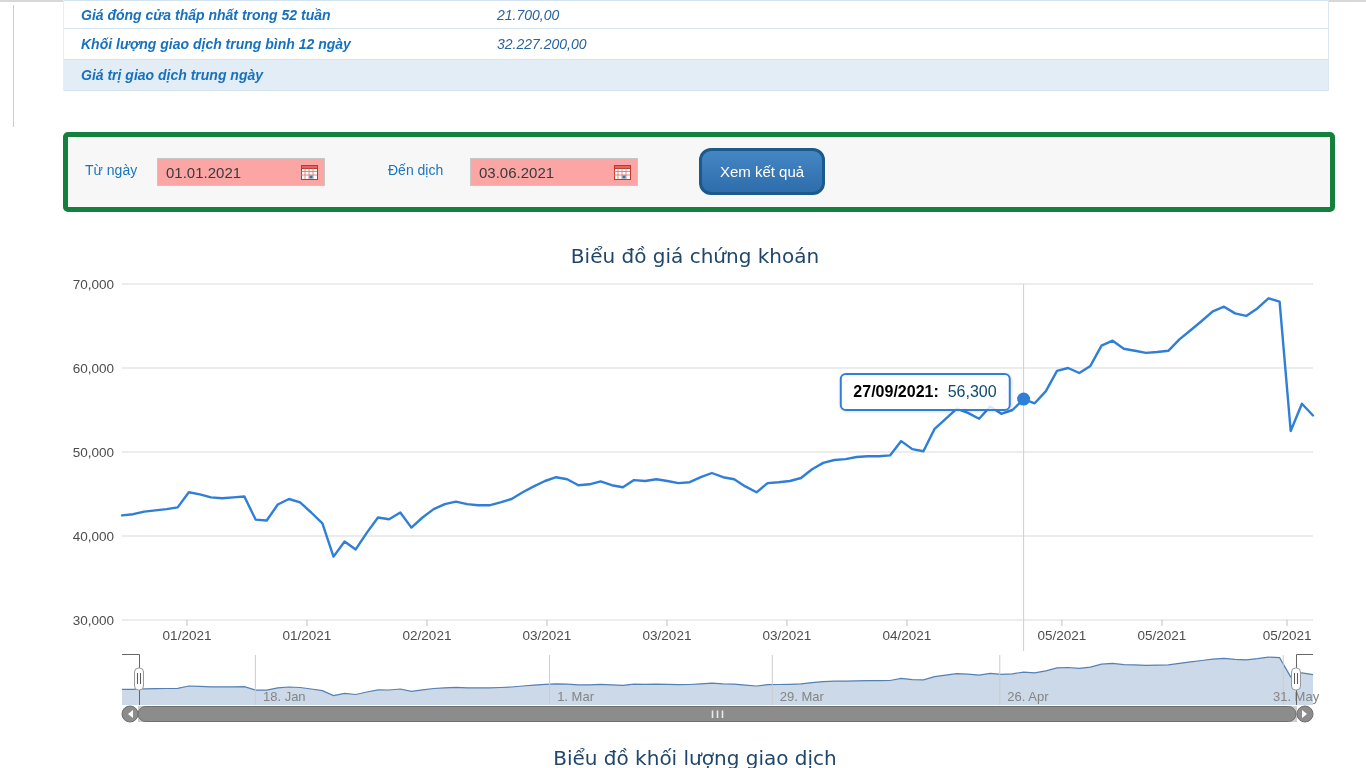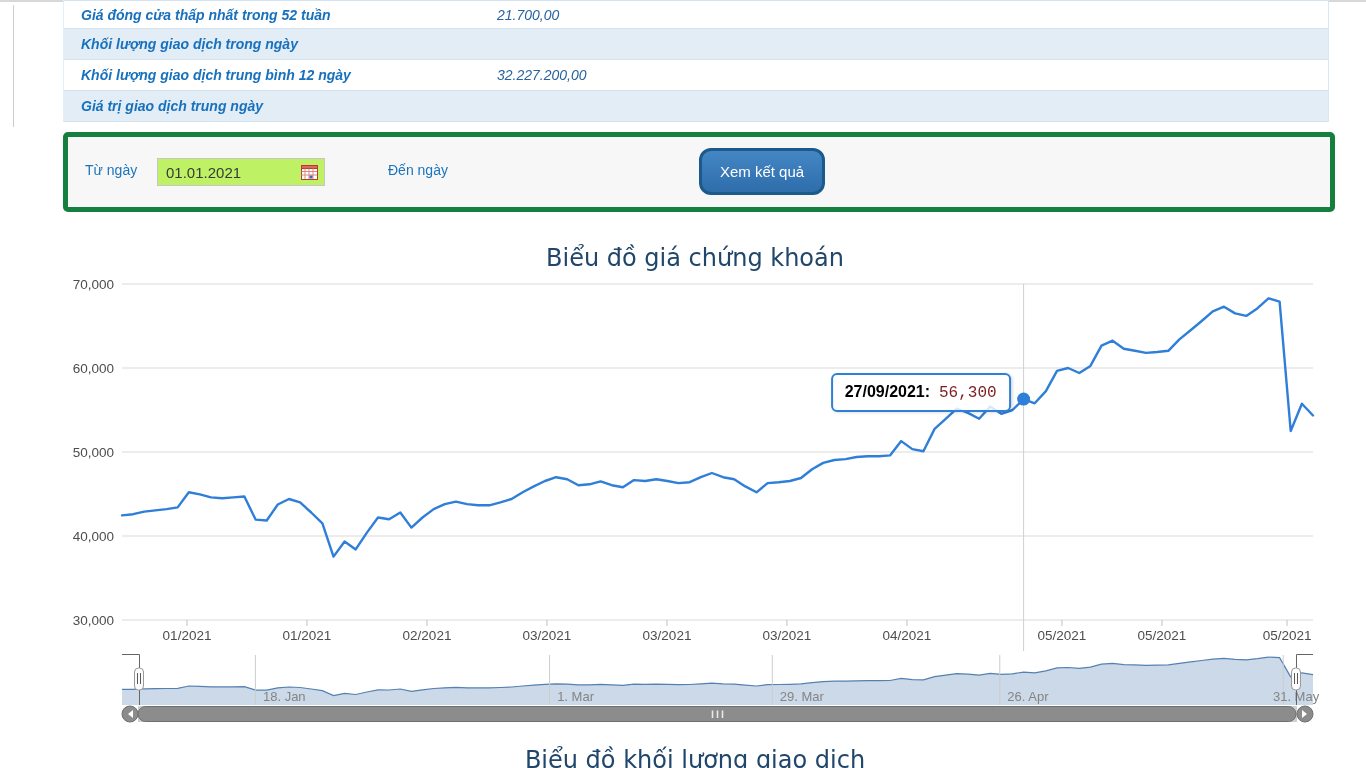--- a/index.html
+++ b/index.html
@@ -17,61 +17,57 @@
   .stats-row.first{height:27px;border-top:1px solid #d2e3ef;}
   .stats-label{flex:0 0 416px;padding-left:17px;font-size:14px;font-weight:bold;color:#1871bd;}
   .stats-value{font-size:14px;color:#28639f;}
 
   
   .filter-box{position:absolute;left:63px;top:132px;width:1262px;height:70px;
     background:#f7f7f7;border:5px solid #15803d;border-radius:5px;}
   .filter-label{position:absolute;top:25px;font-size:14px;color:#1b75bb;}
   .flabel-from{left:17px;}
   .flabel-to{left:320px;}
-  .input-box{position:absolute;top:21px;height:26px;width:166px;background:#bef264;
+  .input-box{position:absolute;top:21px;height:26px;width:166px;background:#fca5a5;
     border:1px solid #c6c6c6;display:flex;align-items:center;}
   .input-from{left:89px;}
   .input-to{left:402px;}
   .input-box input{border:none;outline:none;flex:1;font-family:inherit;font-size:15px;color:#3a3a3a;padding:0 0 0 8px;background:transparent;width:120px;}
   .cal-icon{flex:0 0 17px;margin-right:6px;}
   .submit-btn{position:absolute;left:631px;top:11px;width:120px;height:41px;
     background:linear-gradient(180deg,#4486c4,#2f6dab);
     border:3px solid #1d5a8c;border-radius:12px;color:#fff;font-size:15px;
     display:flex;align-items:center;justify-content:center;cursor:pointer;}
 
   
   .chart-title{position:absolute;left:63px;width:1264px;text-align:center;
-    font-size:24px;color:#20466b;font-family:"DejaVu Sans","Liberation Sans",sans-serif;}
+    font-size:20px;color:#20466b;font-family:"DejaVu Sans","Liberation Sans",sans-serif;}
   .price-title{top:244px;}
   .volume-title{top:746px;}
 
   
   #chart-svg{position:absolute;left:0;top:0;width:1366px;height:768px;}
 
   
   .tooltip{position:absolute;background:rgba(255,255,255,0.82);
     border:2px solid #2f7ed8;border-radius:6px;padding:8px 12px;
     font-size:16px;color:#222;white-space:nowrap;box-shadow:1px 1px 3px rgba(0,0,0,0.12);}
   .tooltip .tt-date{font-weight:bold;color:#000;}
-  .tooltip .tt-val{color:#7f1d1d;font-family:Liberation Mono, monospace;}
+  .tooltip .tt-val{color:#0c4a6e;}
 </style>
 </head>
 <body>
 
 <div class="top-strip"></div>
 <div class="left-notch"></div>
 
 <div class="stats-table">
   <div class="stats-row first">
     <span class="stats-label">Giá đóng cửa thấp nhất trong 52 tuần</span>
     <span class="stats-value">21.700,00</span>
-  </div>
-  <div class="stats-row alt">
-    <span class="stats-label">Khối lượng giao dịch trong ngày</span>
-    <span class="stats-value"></span>
   </div>
   <div class="stats-row">
     <span class="stats-label">Khối lượng giao dịch trung bình 12 ngày</span>
     <span class="stats-value">32.227.200,00</span>
   </div>
   <div class="stats-row alt">
     <span class="stats-label">Giá trị giao dịch trung ngày</span>
     <span class="stats-value"></span>
   </div>
 </div>
@@ -80,21 +76,30 @@
   <span class="filter-label flabel-from">Từ ngày</span>
   <div class="input-box input-from">
     <input value="01.01.2021" style="">
     <svg class="cal-icon" width="17" height="16" viewBox="0 0 17 16">
       <rect x="0.5" y="1.5" width="16" height="14" fill="#fff" stroke="#c0392b"></rect>
       <rect x="0.5" y="1.5" width="16" height="3" fill="#e06666" stroke="#c0392b"></rect>
       <path d="M4 4.5V15 M8 4.5V15 M12 4.5V15 M0.5 7.5H16 M0.5 11H16" stroke="#d98880" stroke-width="1" fill="none"></path>
       <rect x="8.5" y="11.5" width="3" height="3" fill="#3d6fb4"></rect>
     </svg>
   </div>
-  <span class="filter-label flabel-to">Đến ngày</span>
+  <span class="filter-label flabel-to">Đến dịch</span>
+  <div class="input-box input-to">
+    <input value="03.06.2021" style="">
+    <svg class="cal-icon" width="17" height="16" viewBox="0 0 17 16">
+      <rect x="0.5" y="1.5" width="16" height="14" fill="#fff" stroke="#c0392b"></rect>
+      <rect x="0.5" y="1.5" width="16" height="3" fill="#e06666" stroke="#c0392b"></rect>
+      <path d="M4 4.5V15 M8 4.5V15 M12 4.5V15 M0.5 7.5H16 M0.5 11H16" stroke="#d98880" stroke-width="1" fill="none"></path>
+      <rect x="8.5" y="11.5" width="3" height="3" fill="#3d6fb4"></rect>
+    </svg>
+  </div>
   <div class="submit-btn">Xem kết quả</div>
 </div>
 
 <div class="chart-title price-title">Biểu đồ giá chứng khoán</div>
 <div class="chart-title volume-title">Biểu đồ khối lượng giao dịch</div>
 
 <svg id="chart-svg">
     <line x1="122" y1="620" x2="1313" y2="620" stroke="#d9d9d9" stroke-width="1"></line>
     <text x="114" y="624.5" text-anchor="end" font-size="13.5px" fill="#4d4d4d">30,000</text>
     <line x1="122" y1="536" x2="1313" y2="536" stroke="#d9d9d9" stroke-width="1"></line>

